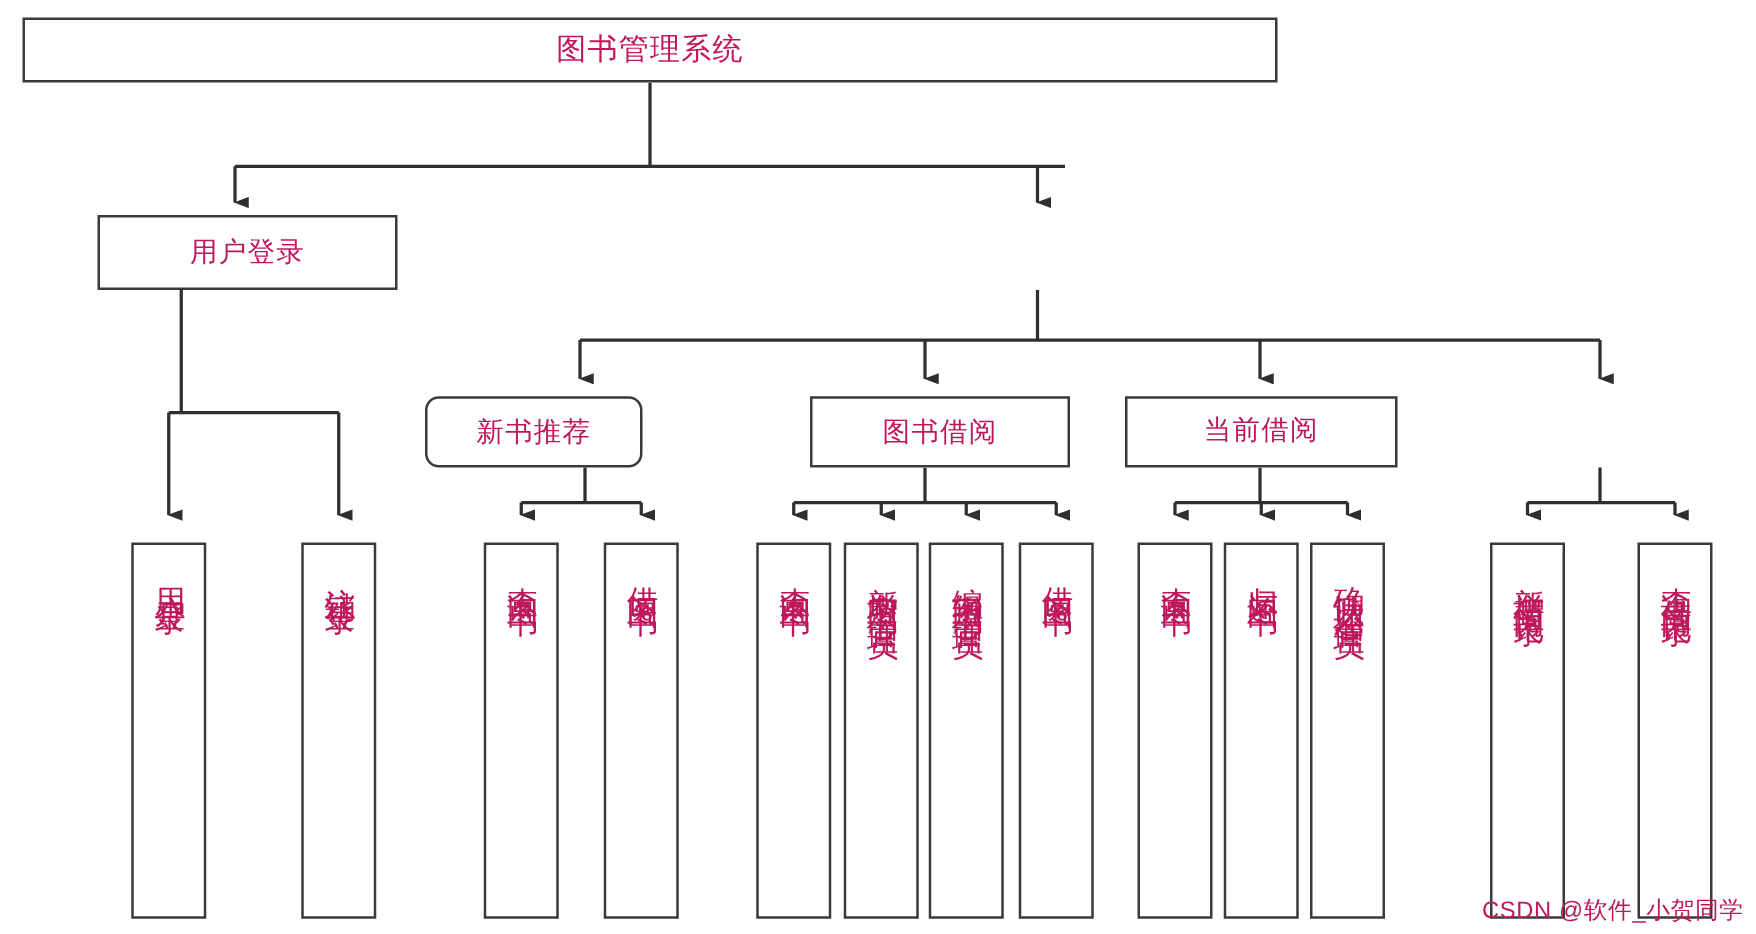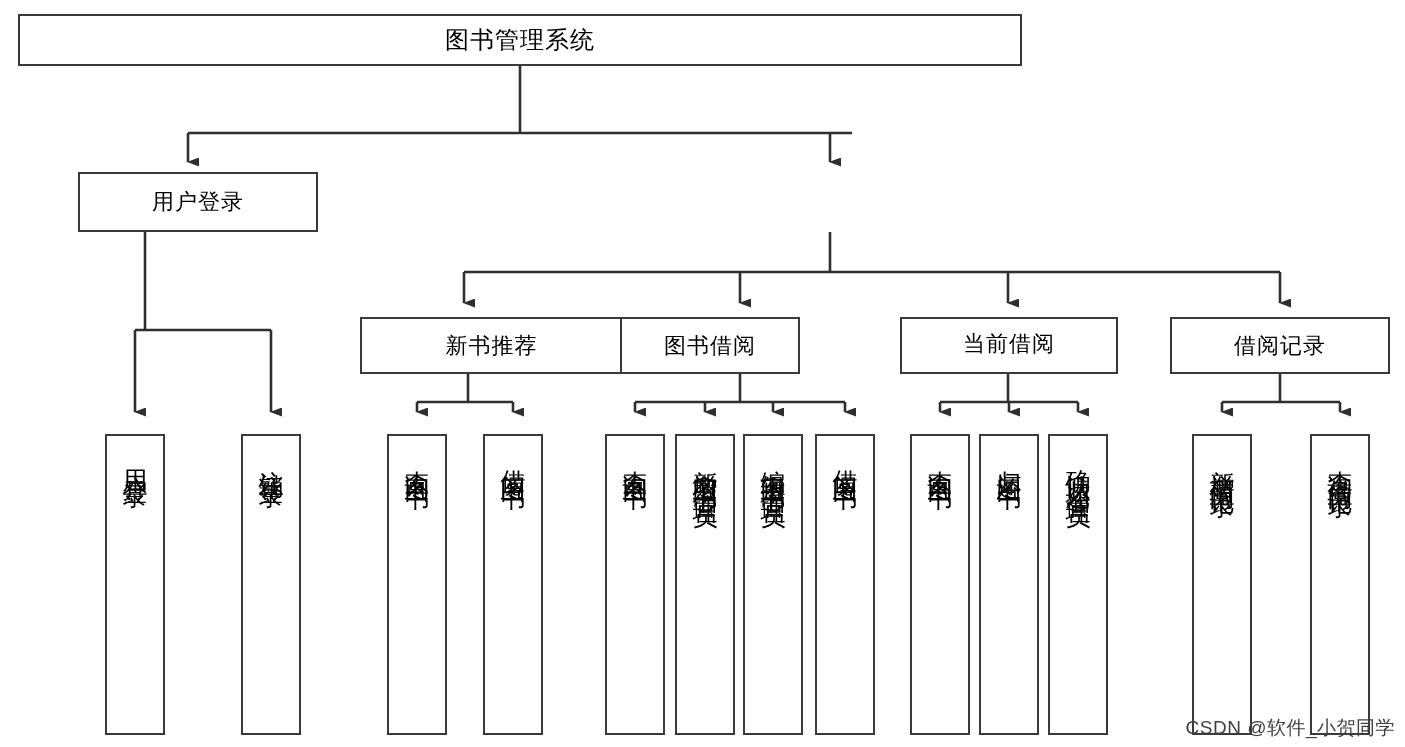--- a/index.html
+++ b/index.html
@@ -14,21 +14,21 @@
   svg#wires{position:absolute;left:0;top:0;width:1405px;height:747px;}
 
   .node{
     position:absolute;
     box-sizing:border-box;
     border:2px solid #3a3a3a;
     background:#ffffff;
     display:flex;
     align-items:center;
     justify-content:center;
-    color:#000000;
+    color:#be185d;
   }
   .node .lbl{
     display:block;
     white-space:nowrap;
     line-height:1.15;
   }
   .node.h .lbl{font-size:22px;letter-spacing:1px;}
   .node.root .lbl{font-size:24px;letter-spacing:1px;}
   .node.v{
     align-items:flex-start;
@@ -39,21 +39,21 @@
     writing-mode:vertical-rl;
     text-orientation:upright;
     font-size:25px;
     letter-spacing:5px;
     line-height:1;
   }
   .watermark{
     position:absolute;
     right:10px;bottom:6px;
     font-size:19px;
-    color:#404040;
+    color:#be185d;
     letter-spacing:0.5px;
     white-space:nowrap;
     pointer-events:none;
   }
 </style>
 </head>
 <body>
 
 <div id="canvas">
 
@@ -109,31 +109,28 @@
   </svg>
 
   <div class="node root" style="left:18px;top:14px;width:1004px;height:52px;">
     <span class="lbl">图书管理系统</span>
   </div>
 
   <div class="node h" style="left:78px;top:172px;width:240px;height:60px;">
     <span class="lbl">用户登录</span>
   </div>
 
-  <div class="node h" style="left:360px;top:317px;width:263px;height:57px;">
+  <div class="node h" style="left:340px;top:317px;width:174px;height:57px;border-radius:11px;">
     <span class="lbl">新书推荐</span>
   </div>
-  <div class="node h" style="left:620px;top:317px;width:180px;height:57px;">
+  <div class="node h" style="left:648px;top:317px;width:208px;height:57px;">
     <span class="lbl">图书借阅</span>
   </div>
   <div class="node h" style="left:900px;top:317px;width:218px;height:57px;font-family:Liberation Mono, monospace;">
     <span class="lbl">当前借阅</span>
-  </div>
-  <div class="node h" style="left:1170px;top:317px;width:220px;height:57px;">
-    <span class="lbl">借阅记录</span>
   </div>
 
   <div class="node v" style="left:105px;top:434px;width:60px;height:301px;">
     <span class="lbl">用户登录</span>
   </div>
   <div class="node v" style="left:241px;top:434px;width:60px;height:301px;">
     <span class="lbl">注销登录</span>
   </div>
 
   <div class="node v" style="left:387px;top:434px;width:60px;height:301px;">

